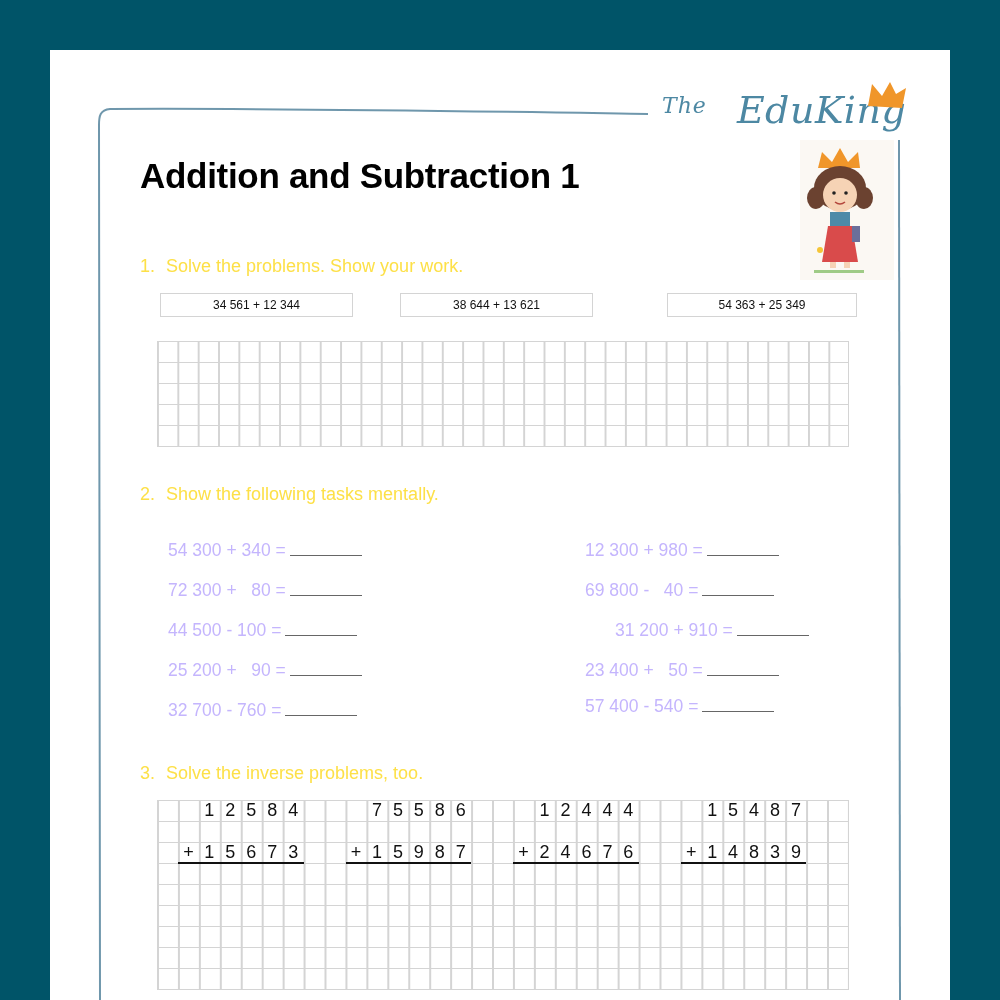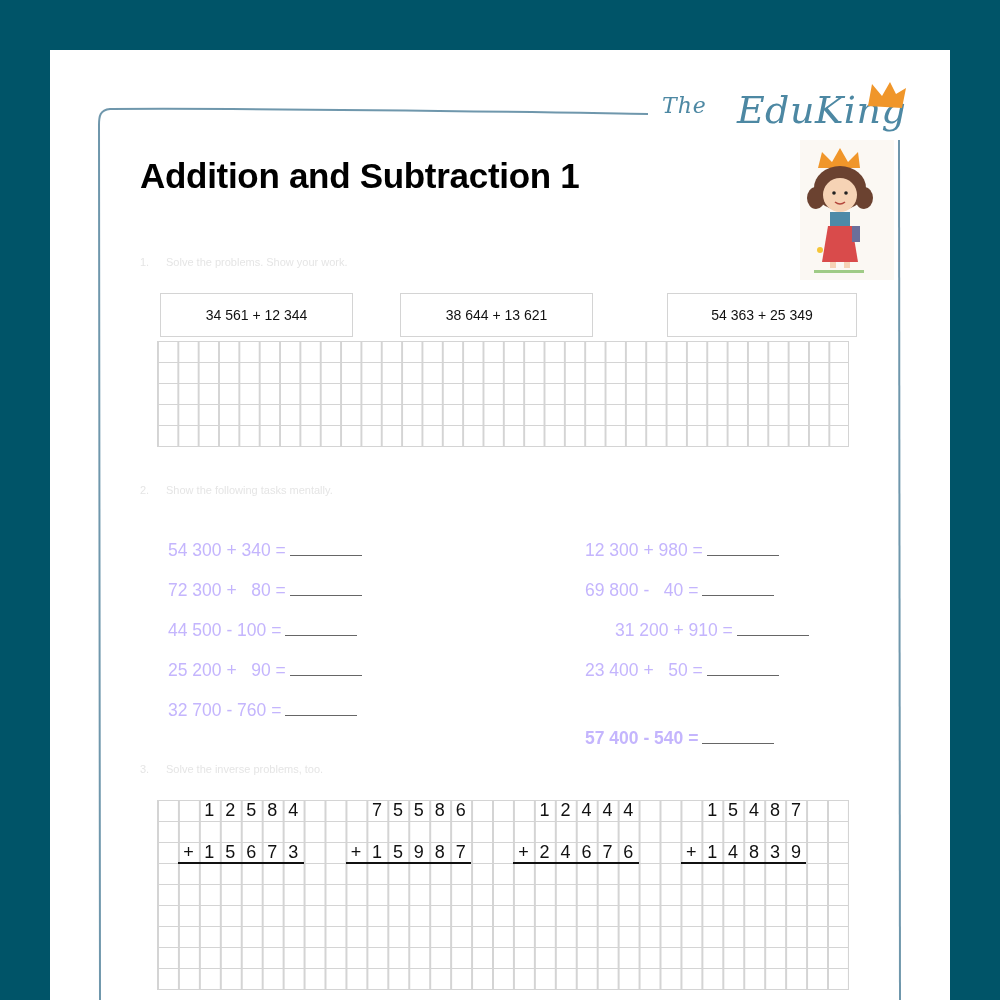--- a/index.html
+++ b/index.html
@@ -27,26 +27,26 @@
     font-size: 38px; letter-spacing: 0.5px; margin-left: 24px;
   }
   .crown-logo { position: absolute; left: 866px; top: 80px; }
   .mascot { position: absolute; left: 800px; top: 140px; width: 94px; height: 140px; }
   .title {
     position: absolute; left: 140px; top: 156px;
     font-size: 35px; font-weight: bold; color: #000;
     letter-spacing: -0.3px;
   }
   .q {
-    position: absolute; left: 140px; font-size: 11px; color: #e5e5e5;
+    position: absolute; left: 140px; font-size: 18px; color: #fde047;
   }
   .q .num { display: inline-block; width: 26px; }
   .probbox {
-    position: absolute; top: 293px; height: 44px; border: 1.5px solid #d4d4d4;
-    font-size: 14px; color: #111; display: flex; align-items: center; justify-content: center;
+    position: absolute; top: 293px; height: 24px; border: 1.5px solid #d4d4d4;
+    font-size: 12px; color: #111; display: flex; align-items: center; justify-content: center;
     box-sizing: border-box;
   }
   .grid {
     position: absolute; box-sizing: border-box;
     border-right: 1.5px solid #d4d4d4; border-bottom: 1.5px solid #d4d4d4;
     background-image:
       linear-gradient(to right, #d4d4d4 1.5px, transparent 1.5px),
       linear-gradient(to bottom, #d4d4d4 1.5px, transparent 1.5px);
   }
   .grid1 { left: 157px; top: 341px; width: 692px; height: 106px; background-size: 20.35px 21px; }
@@ -116,21 +116,21 @@
 <div class="mental" style="left:168px;top:540px;"><span>54 300 + 340 =</span><span class="blank"></span></div>
 <div class="mental" style="left:168px;top:580px;"><span>72 300 +   80 =</span><span class="blank"></span></div>
 <div class="mental" style="left:168px;top:620px;"><span>44 500 - 100 =</span><span class="blank"></span></div>
 <div class="mental" style="left:168px;top:660px;"><span>25 200 +   90 =</span><span class="blank"></span></div>
 <div class="mental" style="left:168px;top:700px;"><span>32 700 - 760 =</span><span class="blank"></span></div>
 
 <div class="mental" style="left:585px;top:540px;"><span>12 300 + 980 =</span><span class="blank"></span></div>
 <div class="mental" style="left:585px;top:580px;"><span>69 800 -   40 =</span><span class="blank"></span></div>
 <div class="mental" style="left:615px;top:620px;"><span>31 200 + 910 =</span><span class="blank"></span></div>
 <div class="mental" style="left:585px;top:660px;"><span>23 400 +   50 =</span><span class="blank"></span></div>
-<div class="mental" style="left:585px;top:728px;font-weight:bold;"><span>57 400 - 540 =</span><span class="blank"></span></div>
+<div class="mental" style="left:585px;top:696px;"><span>57 400 - 540 =</span><span class="blank"></span></div>
 
 <div class="q" style="top:763px;">
   <span class="num">3.</span><span>Solve the inverse problems, too.</span>
 </div>
 <div class="grid grid3"></div>
 
 <div id="colprobs">
     <div>
       <div class="digit" style="left: 198.9px; top: 800px;">1</div>
       <div class="digit" style="left: 219.85px; top: 800px;">2</div>

